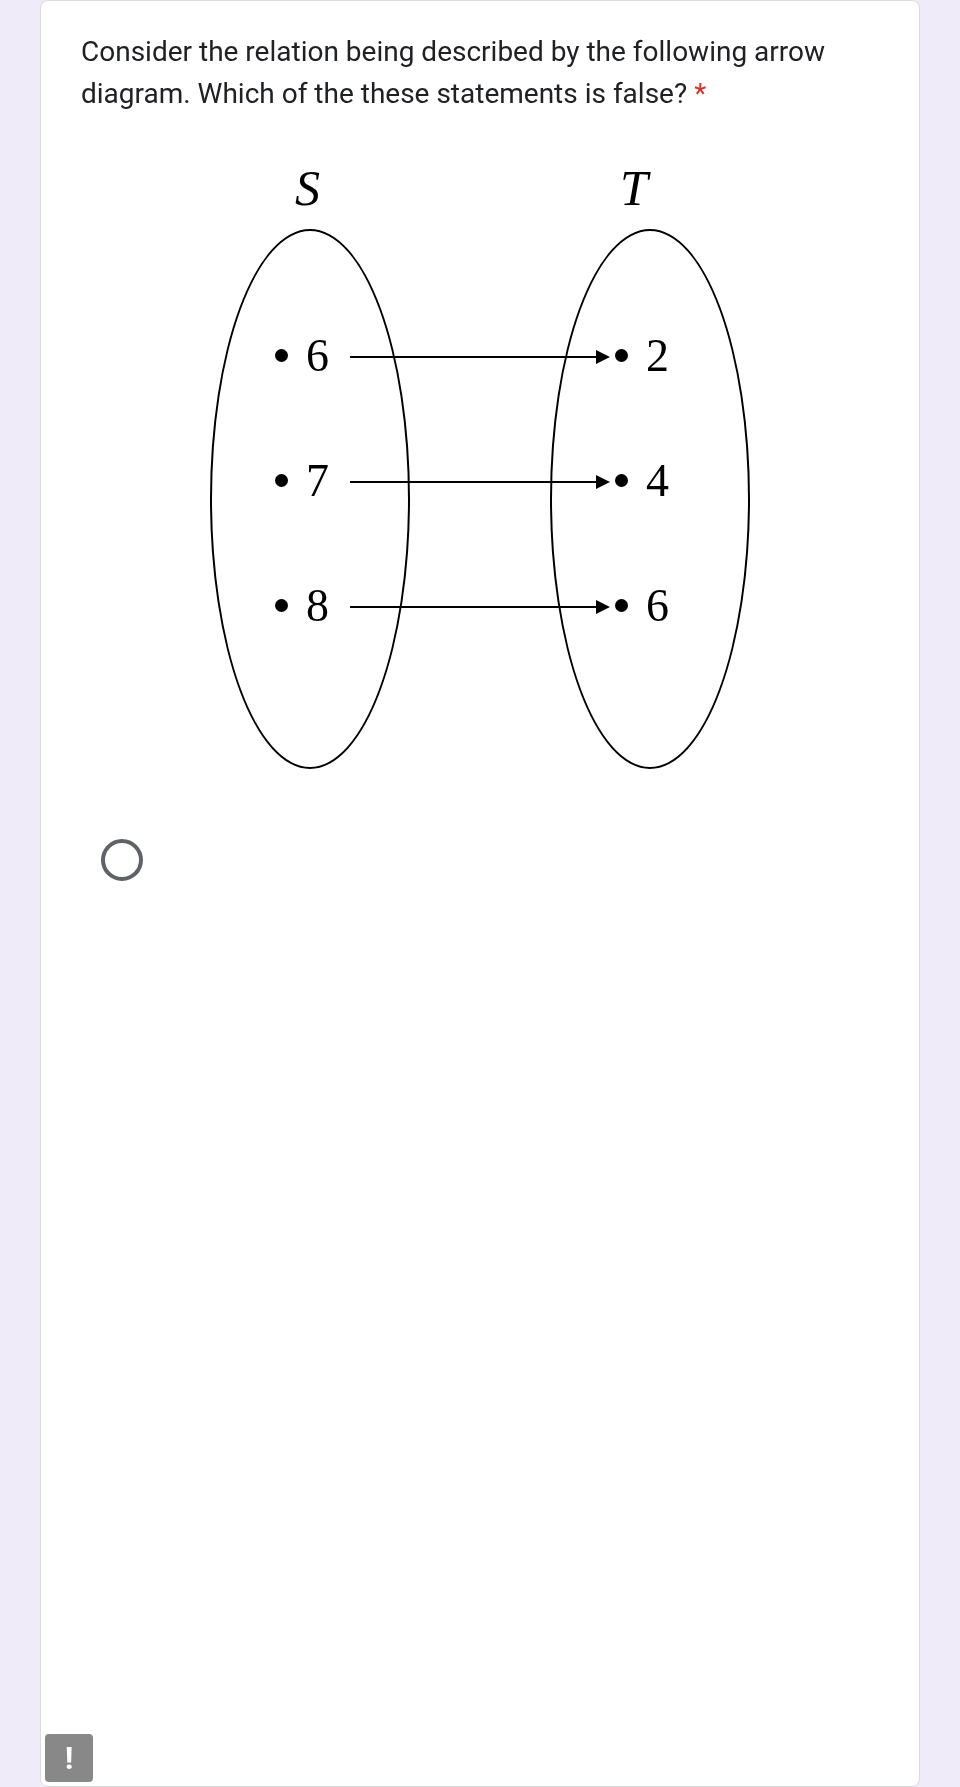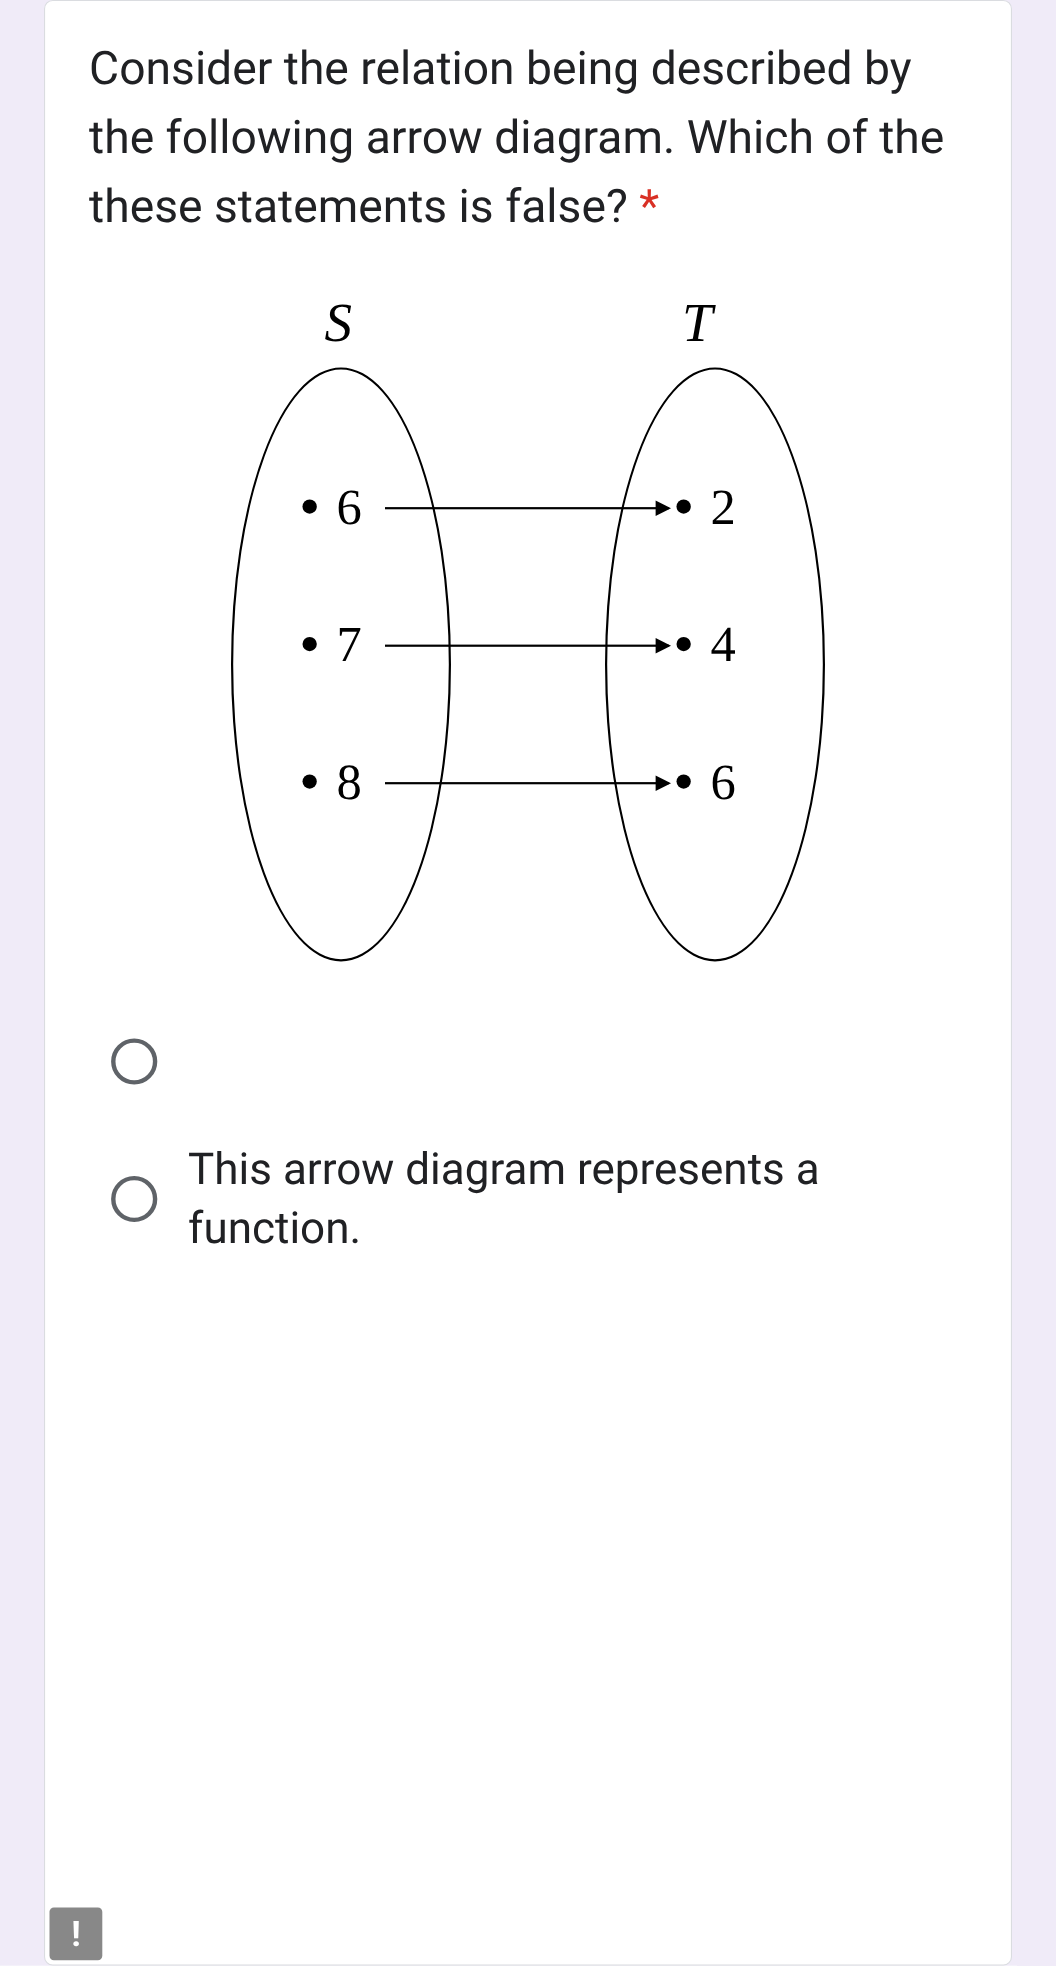--- a/index.html
+++ b/index.html
@@ -12,21 +12,21 @@
   }
   .card {
     background: #fff;
     border: 1px solid #dadce0;
     border-radius: 8px;
     margin: 0 40px;
     padding: 30px 40px 20px 40px;
     height: 100%;
   }
   .question-text {
-    font-size: 42px;
+    font-size: 28px;
     color: #202124;
     line-height: 1.5;
     margin-bottom: 44px;
   }
   .required {
     color: #d93025;
   }
   .diagram-wrap {
     display: flex;
     justify-content: center;
@@ -182,23 +182,19 @@
       <div class="arrow arrow1"></div>
       <div class="arrow arrow2"></div>
       <div class="arrow arrow3"></div>
     </div>
   </div>
 
   <div class="options">
     <div class="option">
       <div class="radio"></div>
     </div>
-    <div class="option">
-      <div class="radio"></div>
-      <div class="option-text">This arrow diagram represents a function.</div>
-    </div>
   </div>
 
 </div>
 
 <div class="report-badge">
   <span>!</span>
 </div>
 
 </body></html>

